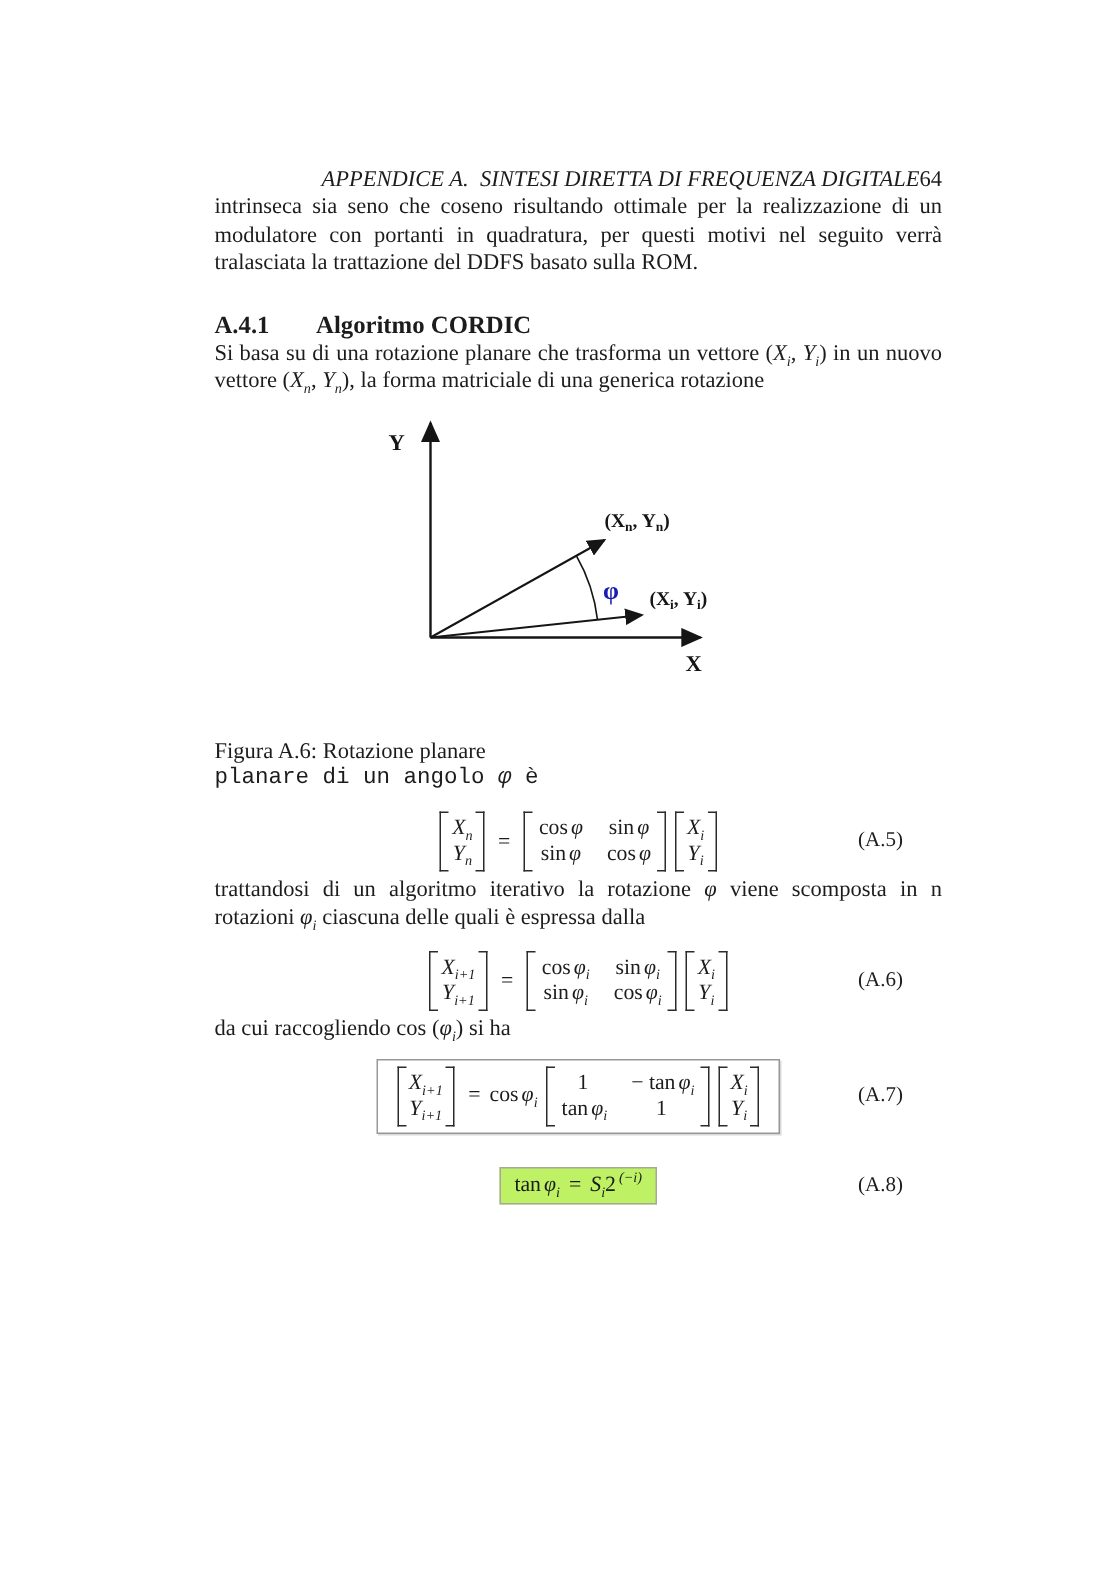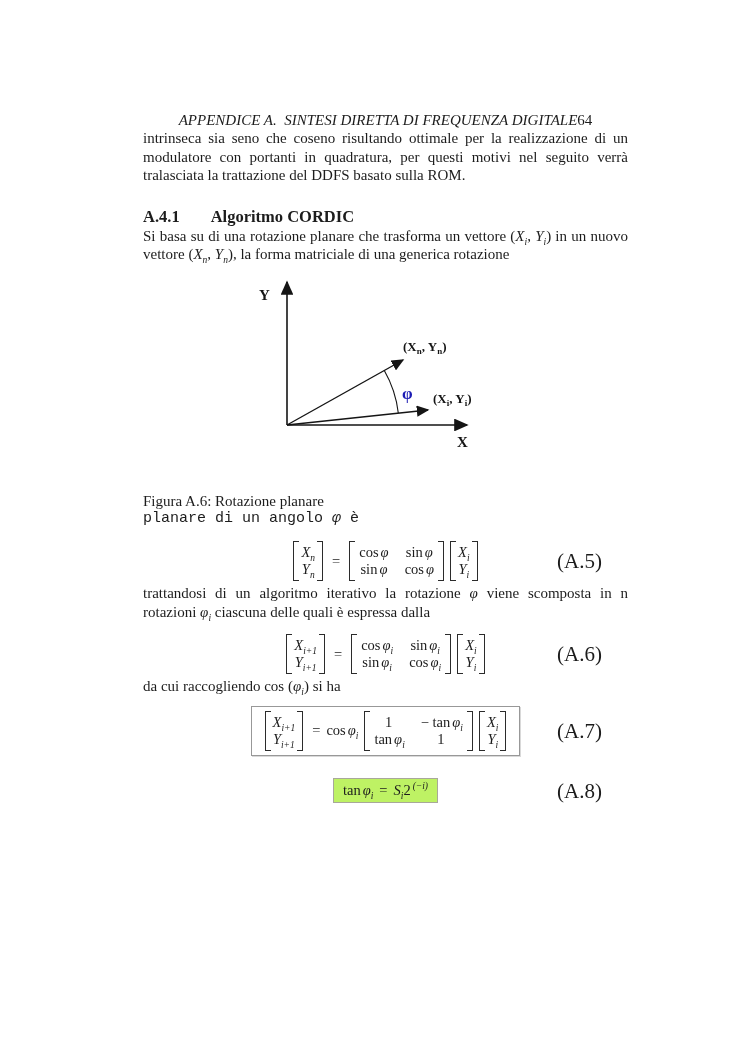--- a/index.html
+++ b/index.html
@@ -1,42 +1,42 @@
 <!DOCTYPE html>
 <html><head>
 <meta charset="utf-8">
 <style>
   html,body{margin:0;padding:0;background:#ffffff;}
   .page{position:relative;width:746px;height:1055px;background:#ffffff;overflow:hidden;
         font-family:"Liberation Serif","DejaVu Serif",serif;color:#1c1c1c;}
   .content{position:absolute;left:143px;top:112px;width:485px;}
 
   
-  .runhead{display:flex;justify-content:center;align-items:baseline;
+  .runhead{display:flex;justify-content:flex-end;align-items:baseline;
            font-style:italic;font-size:15px;}
   .runhead .pageno{font-style:normal;}
 
   
   p.body{font-size:15px;line-height:18.5px;text-align:justify;margin:0;}
   .mt-para1{margin-top:25px;}
   .sechead{margin-top:22px;font-weight:bold;font-size:16.5px;display:flex;gap:31px;}
   .mt-para2{margin-top:8px;}
   .var{font-style:italic;}
   sub.isub{font-size:9.5px;font-style:italic;line-height:0;}
 
   
   .figwrap{margin-top:8px;}
   .figsvg{display:block;margin-left:102px;}
   .caption{margin-top:31px;text-align:left;font-size:15px;}
 
   
   .eqline{position:relative;display:flex;justify-content:center;align-items:center;
           font-size:14.5px;min-height:46px;}
   .eqlabel{position:absolute;right:26px;top:50%;transform:translateY(-50%);
-           font-style:normal;font-size:21px;}
+           font-style:normal;font-size:14px;}
   .vec{position:relative;display:inline-flex;flex-direction:column;align-items:center;
        padding:3px 8px;margin:0 3px;line-height:17px;}
   .vec::before,.mat::before{content:"";position:absolute;left:0;top:0;bottom:0;width:5px;
        border:1.5px solid #2b2b2b;border-right:none;}
   .vec::after,.mat::after{content:"";position:absolute;right:0;top:0;bottom:0;width:5px;
        border:1.5px solid #2b2b2b;border-left:none;}
   .mat{position:relative;display:inline-grid;grid-template-columns:auto auto;
        column-gap:16px;row-gap:0;justify-items:center;padding:3px 10px;margin:0 3px;
        line-height:17px;}
   .eqs{margin:0 6px;}

